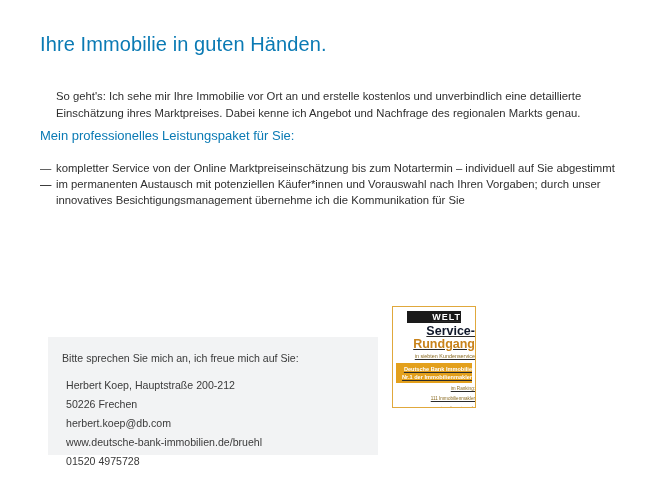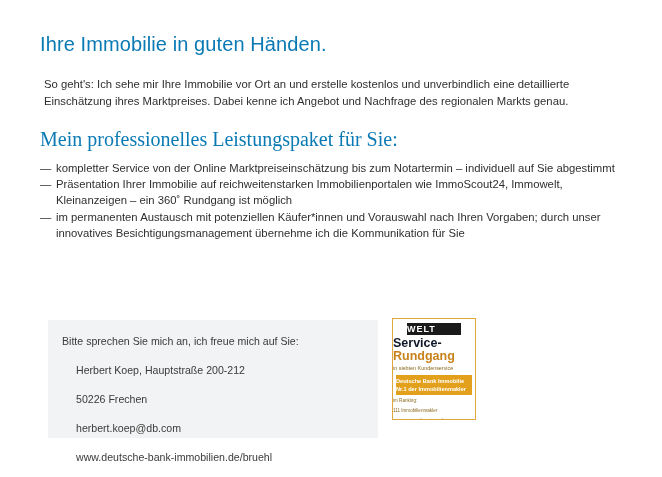--- a/index.html
+++ b/index.html
@@ -33,31 +33,30 @@
     margin: 0;
   }
   .intro {
     position: absolute;
     left: 40px;
     top: 72px;
     width: 576px;
     font-size: 11.3px;
     line-height: 16.5px;
     color: #2f2f2f;
-    margin: 4px;
+    margin: 16px;
   }
   .subhead {
     position: absolute;
     left: 40px;
     top: 128px;
-    font-size: 20px;
+    font-size: 13px;
     font-weight: normal;
     color: #0a7ab4;
     margin: 0;
-    font-family: Liberation Serif, serif;
   }
   .bullets {
     position: absolute;
     left: 40px;
     top: 160px;
     width: 580px;
     list-style: none;
     margin: 0;
     padding: 0;
     font-size: 11.3px;
@@ -70,51 +69,52 @@
     margin-bottom: 0px;
   }
   .bullets li .dash {
     position: absolute;
     left: 0;
     top: 0;
   }
   .contact-box {
     position: absolute;
     left: 48px;
-    top: 320px;
+    top: 337px;
     width: 330px;
     height: 118px;
     background: #f2f3f4;
   }
   .contact-inner {
     padding: 14px 16px 0 14px;
     font-size: 10.6px;
     line-height: 15px;
     color: #3a3a3a;
   }
   .contact-lead {
     margin: 0 0 12px 0;
   }
   .contact-line {
-    margin: 14px;
+    margin: 4px;
   }
   .contact-line.link {
     color: #3a3a3a;
   }
   .seal {
     position: absolute;
     left: 392px;
-    top: 318px;
+    top: 306px;
     width: 84px;
     height: 102px;
     border: 1px solid #e0a83c;
     background: #ffffff;
     box-sizing: border-box;
-    text-align: left;
+    text-align: right;
     overflow: hidden;
+    text-decoration: underline;
   }
   .seal-welt {
     margin: 4px auto 0 auto;
     width: 54px;
     background: #1a1a1a;
     color: #ffffff;
     font-size: 9px;
     font-weight: bold;
     letter-spacing: 1px;
     line-height: 12px;
@@ -171,21 +171,20 @@
 
   <h2 class="subhead">Mein professionelles Leistungspaket für Sie:</h2>
 
   <ul class="bullets">
     <li>
       <span class="dash">—</span>
       <span>kompletter Service von der Online Marktpreiseinschätzung bis zum Notartermin – individuell auf Sie abgestimmt</span>
     </li>
     <li>
       <span class="dash">—</span>
-      <span>Präsentation Ihrer Immobilie auf reichweitenstarken Immobilienportalen wie ImmoScout24, Immowelt, Kleinanzeigen – ein 360˚ Rundgang ist möglich</span>
     </li>
     <li>
       <span class="dash">—</span>
       <span>im permanenten Austausch mit potenziellen Käufer*innen und Vorauswahl nach Ihren Vorgaben; durch unser innovatives Besichtigungsmanagement übernehme ich die Kommunikation für Sie</span>
     </li>
   </ul>
 
   <div class="contact-box">
     <div class="contact-inner">
       <p class="contact-lead">Bitte sprechen Sie mich an, ich freue mich auf Sie:</p>

